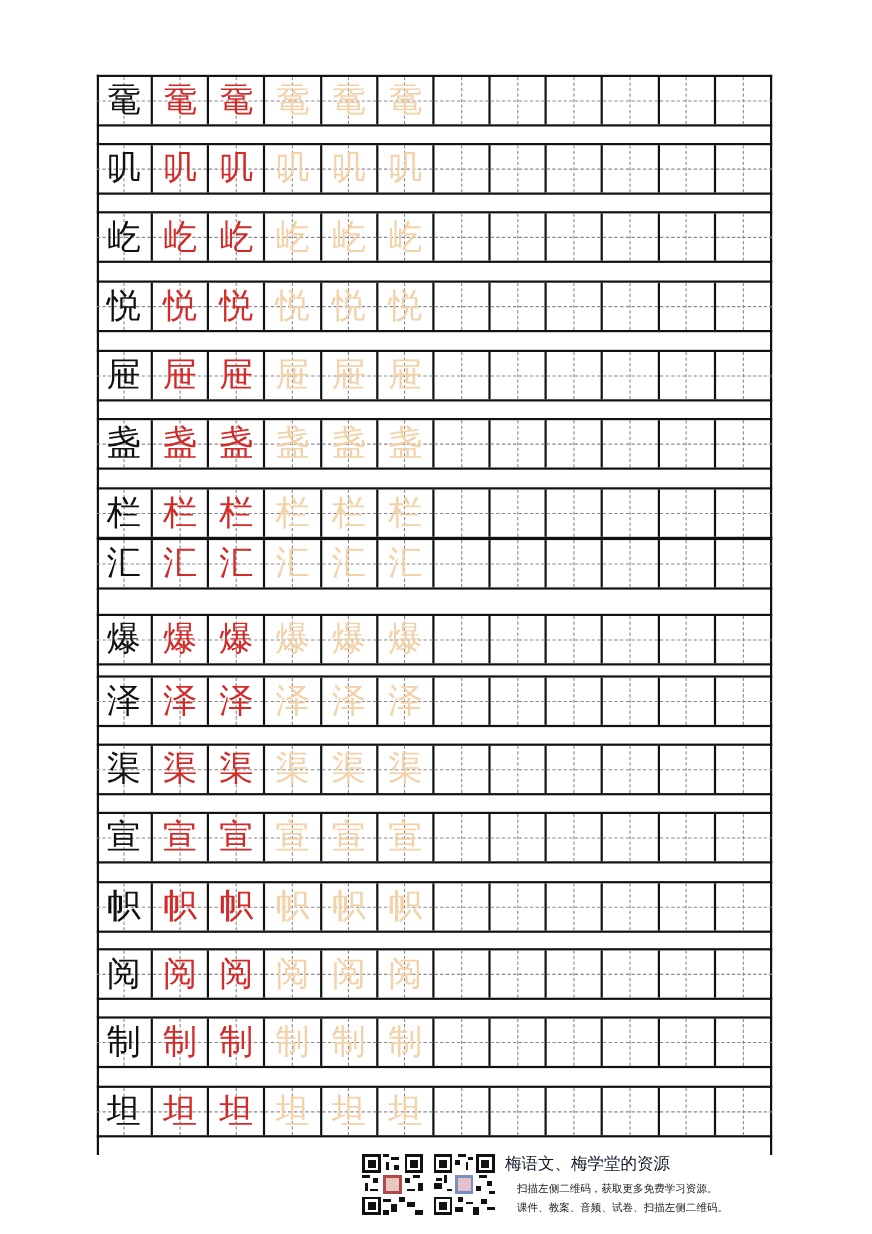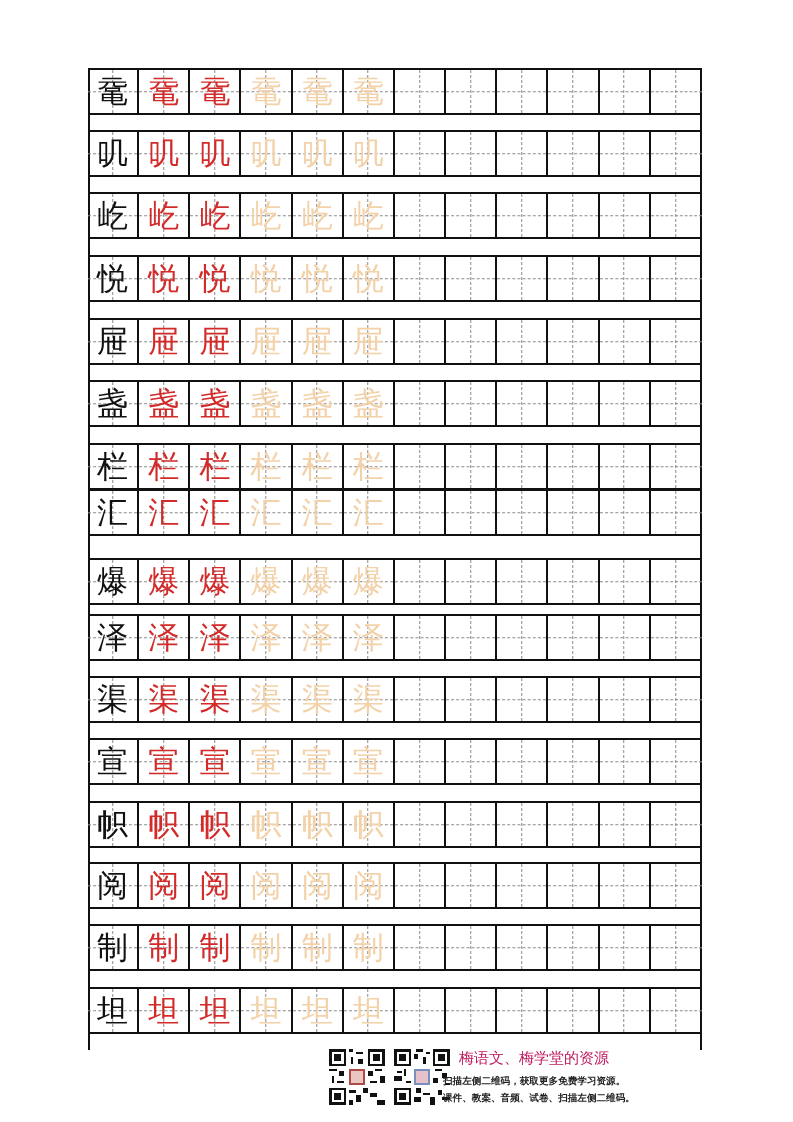--- a/index.html
+++ b/index.html
@@ -43,26 +43,26 @@
   .ch.red { color: #d32a2a; }
   .ch.trace { color: #f3d2a9; }
   .footer {
     position: absolute; left: 322px; top: 1043px; width: 385px; height: 68px;
   }
   .qr {
     position: absolute; top: 3px; width: 60px; height: 62px; background: #fff;
   }
   .qr svg { width: 60px; height: 62px; display: block; }
   .footer-title {
-    position: absolute; left: 137px; top: 6px; font-size: 15px; color: #be185d;
+    position: absolute; left: 137px; top: 6px; font-size: 15px; color: #0f172a;
     font-family: "DejaVu Sans", sans-serif; white-space: nowrap;
   }
   .footer-line {
-    position: absolute; left: 121px; font-size: 9.6px; color: #222;
-    font-family: "DejaVu Sans", sans-serif; white-space: nowrap; font-weight: bold;
+    position: absolute; left: 148px; font-size: 9.6px; color: #222;
+    font-family: "DejaVu Sans", sans-serif; white-space: nowrap;
   }
   .footer-line.l1 { top: 32px; }
   .footer-line.l2 { top: 49px; }
 </style>
 </head>
 <body>
 
 <div id="sheet">
   <div class="left-rule"></div>
   <div class="right-rule"></div>

